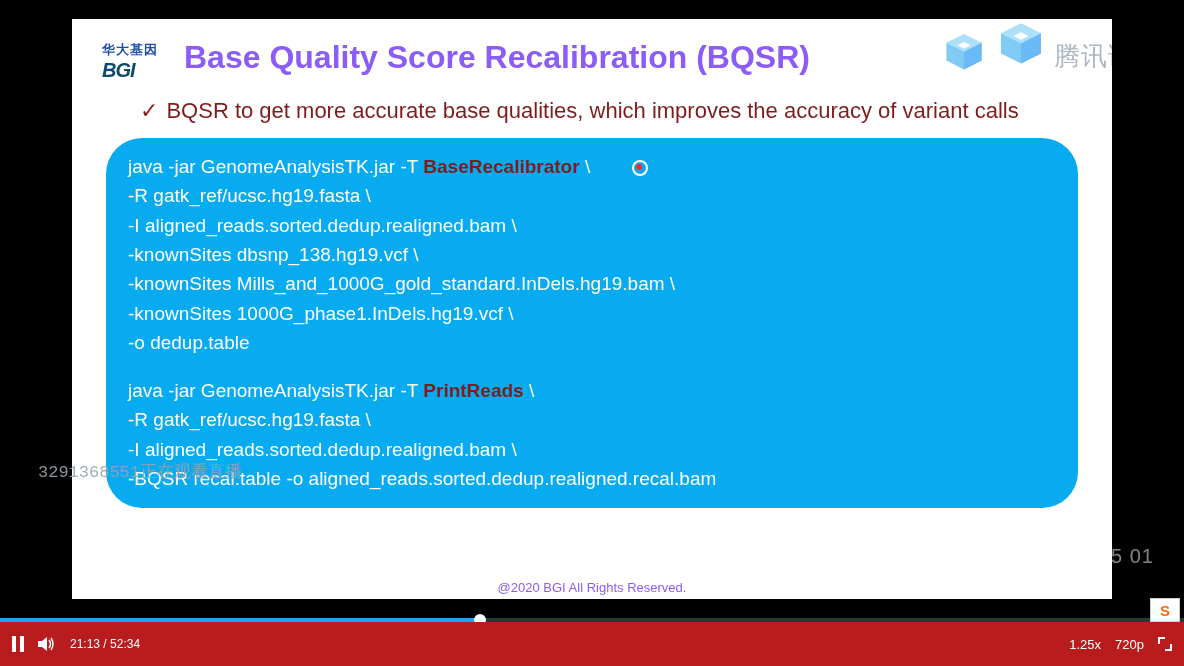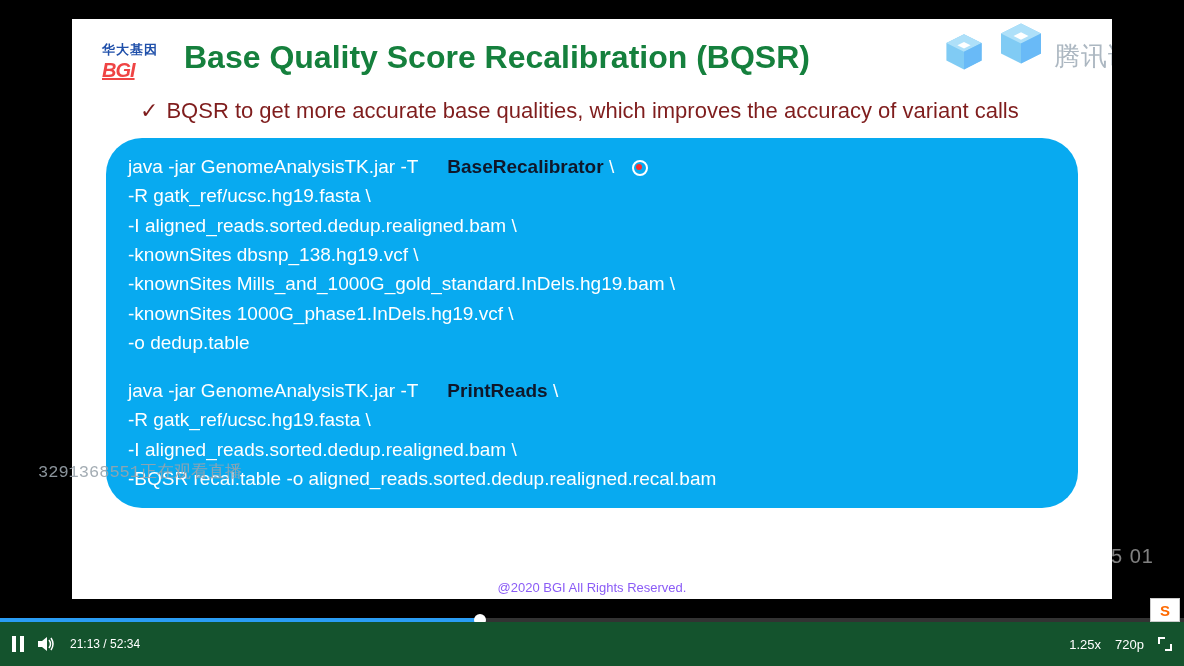--- a/index.html
+++ b/index.html
@@ -6,36 +6,36 @@
 body { background: #000; width: 1184px; height: 666px; overflow: hidden; font-family: Arial, sans-serif; position: relative; }
 .video-area { position: absolute; top: 0; left: 0; width: 1184px; height: 618px; background: #000; display: flex; align-items: center; justify-content: center; }
 .slide { position: relative; width: 1040px; height: 580px; background: #fff; padding: 20px 30px 10px 30px; overflow: hidden; }
 .watermark-tr { position: absolute; top: 10px; right: -50px; display: flex; align-items: center; opacity: 0.7; z-index: 10; }
 .wm-cube { display: inline-block; transform: rotate(0deg); margin-right: 4px; }
 .wm-cube.offset { position: relative; top: -8px; left: 6px; }
 .wm-text { color: #8a9aa8; font-size: 26px; font-weight: 500; margin-left: 10px; letter-spacing: 1px; }
 .header { display: flex; align-items: flex-start; }
 .bgi-logo { display: flex; flex-direction: column; align-items: flex-start; margin-right: 26px; color: #2050aa; margin-top: 2px; }
 .bgi-cn { font-size: 13px; font-weight: bold; color: #2050aa; letter-spacing: 1px; }
-.bgi-en { font-size: 20px; font-weight: 900; color: #ef4444; font-style: italic; letter-spacing: -1px; text-decoration: underline; }
-.title { color: #15803d; font-size: 32px; font-weight: bold; }
+.bgi-en { font-size: 20px; font-weight: 900; color: #0c4a6e; font-style: italic; letter-spacing: -1px; }
+.title { color: #8b5cf6; font-size: 32px; font-weight: bold; }
 .bullet { margin: 14px 0 12px 38px; font-size: 22px; color: #7f1d1d; line-height: 1.35; }
 .check { font-family: sans-serif; margin-right: 8px; }
 .code-box { background: #08aaf0; border-radius: 36px; padding: 14px 22px; margin: 0 4px; color: #fff; font-size: 19px; line-height: 1.55; font-family: Arial, sans-serif; position: relative; }
-.code-box .hl { color: #0f172a; font-weight: bold; margin-left: 24px; }
+.code-box .hl { color: #7f1d1d; font-weight: bold; }
 .gap { height: 18px; }
 .cursor-dot { position: absolute; top: 22px; left: 526px; width: 12px; height: 12px; }
 .cursor-dot::before { content: ""; position: absolute; width: 12px; height: 12px; border: 2px solid #fff; border-radius: 50%; }
 .cursor-dot::after { content: ""; position: absolute; top: 4px; left: 4px; width: 6px; height: 6px; background: #ff2a2a; border-radius: 50%; }
 .viewer-wm { position: absolute; top: 460px; left: 38px; color: #9aa4ac; font-size: 17px; opacity: 0.9; z-index: 20; font-family: Liberation Mono, monospace; }
 .footer-slide { position: absolute; bottom: 4px; left: 0; right: 0; text-align: center; color: #8b5cf6; font-size: 13px; margin-top: 44px; }
 .progress { position: absolute; top: 618px; left: 0; width: 1184px; height: 4px; background: #333; }
 .progress-fill { height: 4px; background: #2a9df4; width: 40.5%; position: relative; }
 .progress-dot { position: absolute; right: -6px; top: -4px; width: 12px; height: 12px; background: #fff; border-radius: 50%; }
-.controls { position: absolute; top: 622px; left: 0; width: 1184px; height: 44px; background: #14532d; display: flex; align-items: center; padding: 0 12px; color: #fff; font-size: 13px; }
+.controls { position: absolute; top: 622px; left: 0; width: 1184px; height: 44px; background: #b91c1c; display: flex; align-items: center; padding: 0 12px; color: #fff; font-size: 13px; }
 .ctl { margin-right: 14px; display: inline-flex; align-items: center; cursor: pointer; }
 .pause-icon { width: 12px; height: 16px; border-left: 4px solid #fff; border-right: 4px solid #fff; }
 .vol-icon { position: relative; }
 .time { font-size: 12px; }
 .spacer { flex: 1; }
 .right-ctl { margin-left: 14px; font-size: 13px; display: inline-flex; align-items: center; cursor: pointer; }
 .fs-icon { width: 14px; height: 14px; position: relative; }
 .fs-icon::before, .fs-icon::after { content: ""; position: absolute; width: 5px; height: 5px; border: 2px solid #fff; }
 .fs-icon::before { top: 0; left: 0; border-right: none; border-bottom: none; }
 .fs-icon::after { bottom: 0; right: 0; border-left: none; border-top: none; }

